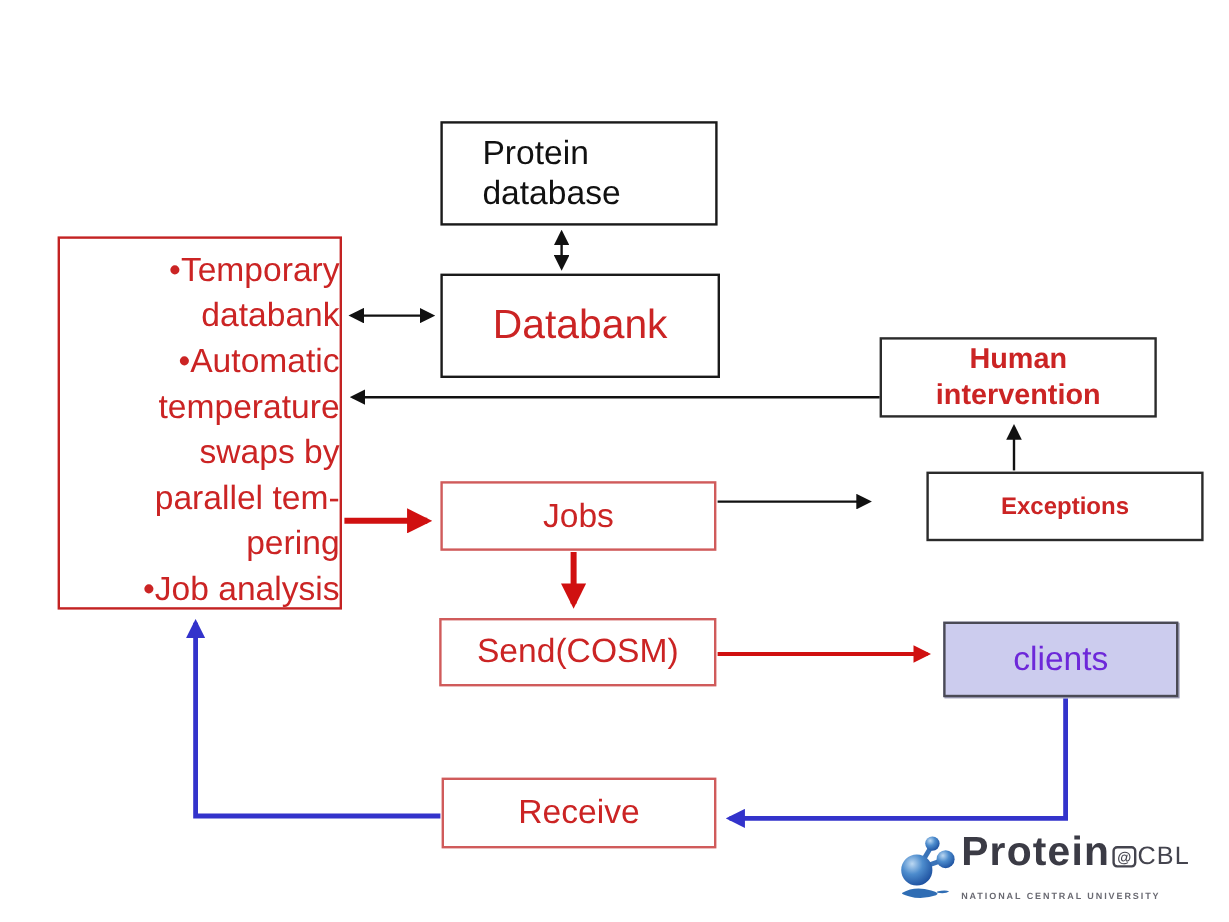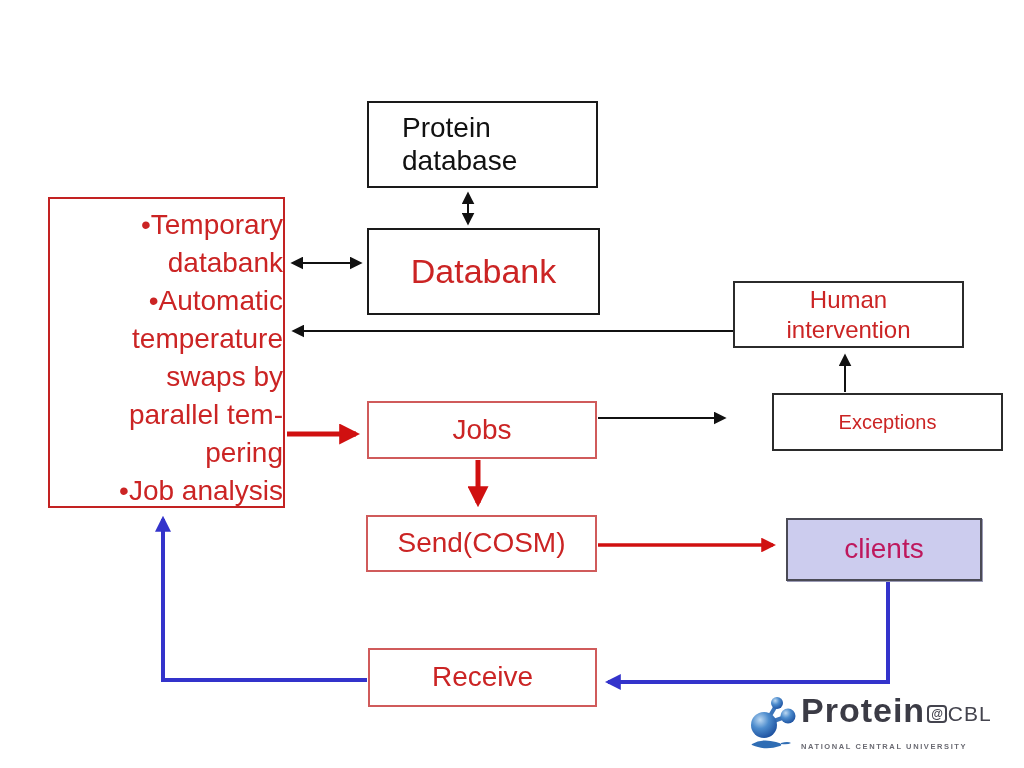--- a/index.html
+++ b/index.html
@@ -6,31 +6,31 @@
   .slide{position:relative;width:1024px;height:768px;background:#ffffff;overflow:hidden;
          font-family:"Liberation Sans", sans-serif;}
   
   .titlebar{position:absolute;left:0;top:0;width:1024px;height:90px;background:#08086b;
             border-bottom:3px solid #6c6ca6;display:flex;align-items:center;justify-content:center;}
   .titlebar h1{margin:0;color:#ffffff;font-size:51px;font-weight:400;letter-spacing:2px;}
   
   .box{position:absolute;box-sizing:border-box;background:#ffffff;display:flex;
        align-items:center;justify-content:center;text-align:center;white-space:pre-line;line-height:1.15;}
   .bk{border:2px solid #1a1a1a;color:#111111;}
-  .bk-red{border:2px solid #2b2b2b;color:#cb2424;}
+  .bk-red{border:2px solid #2b2b2b;color:#cb2424;font-weight:bold;}
   .rd{border:2px solid #d05b5b;color:#cb2424;}
   #box-protein-db{left:367px;top:101px;width:231px;height:87px;font-size:28px;
                   justify-content:flex-start;text-align:left;padding-left:33px;}
   #box-databank{left:367px;top:228px;width:233px;height:87px;font-size:34px;}
   #box-human{left:733px;top:281px;width:231px;height:67px;font-size:24px;line-height:1.25;}
   #box-exceptions{left:732px;top:393px;width:231px;height:58px;font-size:20px;margin-left:40px;}
   #box-jobs{left:367px;top:401px;width:230px;height:58px;font-size:28px;}
   #box-send{left:366px;top:515px;width:231px;height:57px;font-size:28px;}
   #box-clients{left:786px;top:518px;width:196px;height:63px;font-size:28px;
-               background:#ccccee;border:2px solid #4a4a55;color:#be185d;box-shadow:1px 1px 0 #9a9ab5;}
+               background:#ccccee;border:2px solid #4a4a55;color:#6d28d9;box-shadow:1px 1px 0 #9a9ab5;}
   #box-receive{left:368px;top:648px;width:229px;height:59px;font-size:28px;}
   
   .notes{position:absolute;left:48px;top:197px;width:237px;height:311px;box-sizing:border-box;
          border:2px solid #c32222;background:#ffffff;color:#cb2424;font-size:28px;
          line-height:38px;padding-top:7px;text-align:right;}
   .note-item{padding-left:40px;text-indent:-25px;}
   
   .arrows{position:absolute;left:0;top:0;pointer-events:none;}
   
   .logo{position:absolute;left:750px;top:694px;display:flex;align-items:flex-start;}

